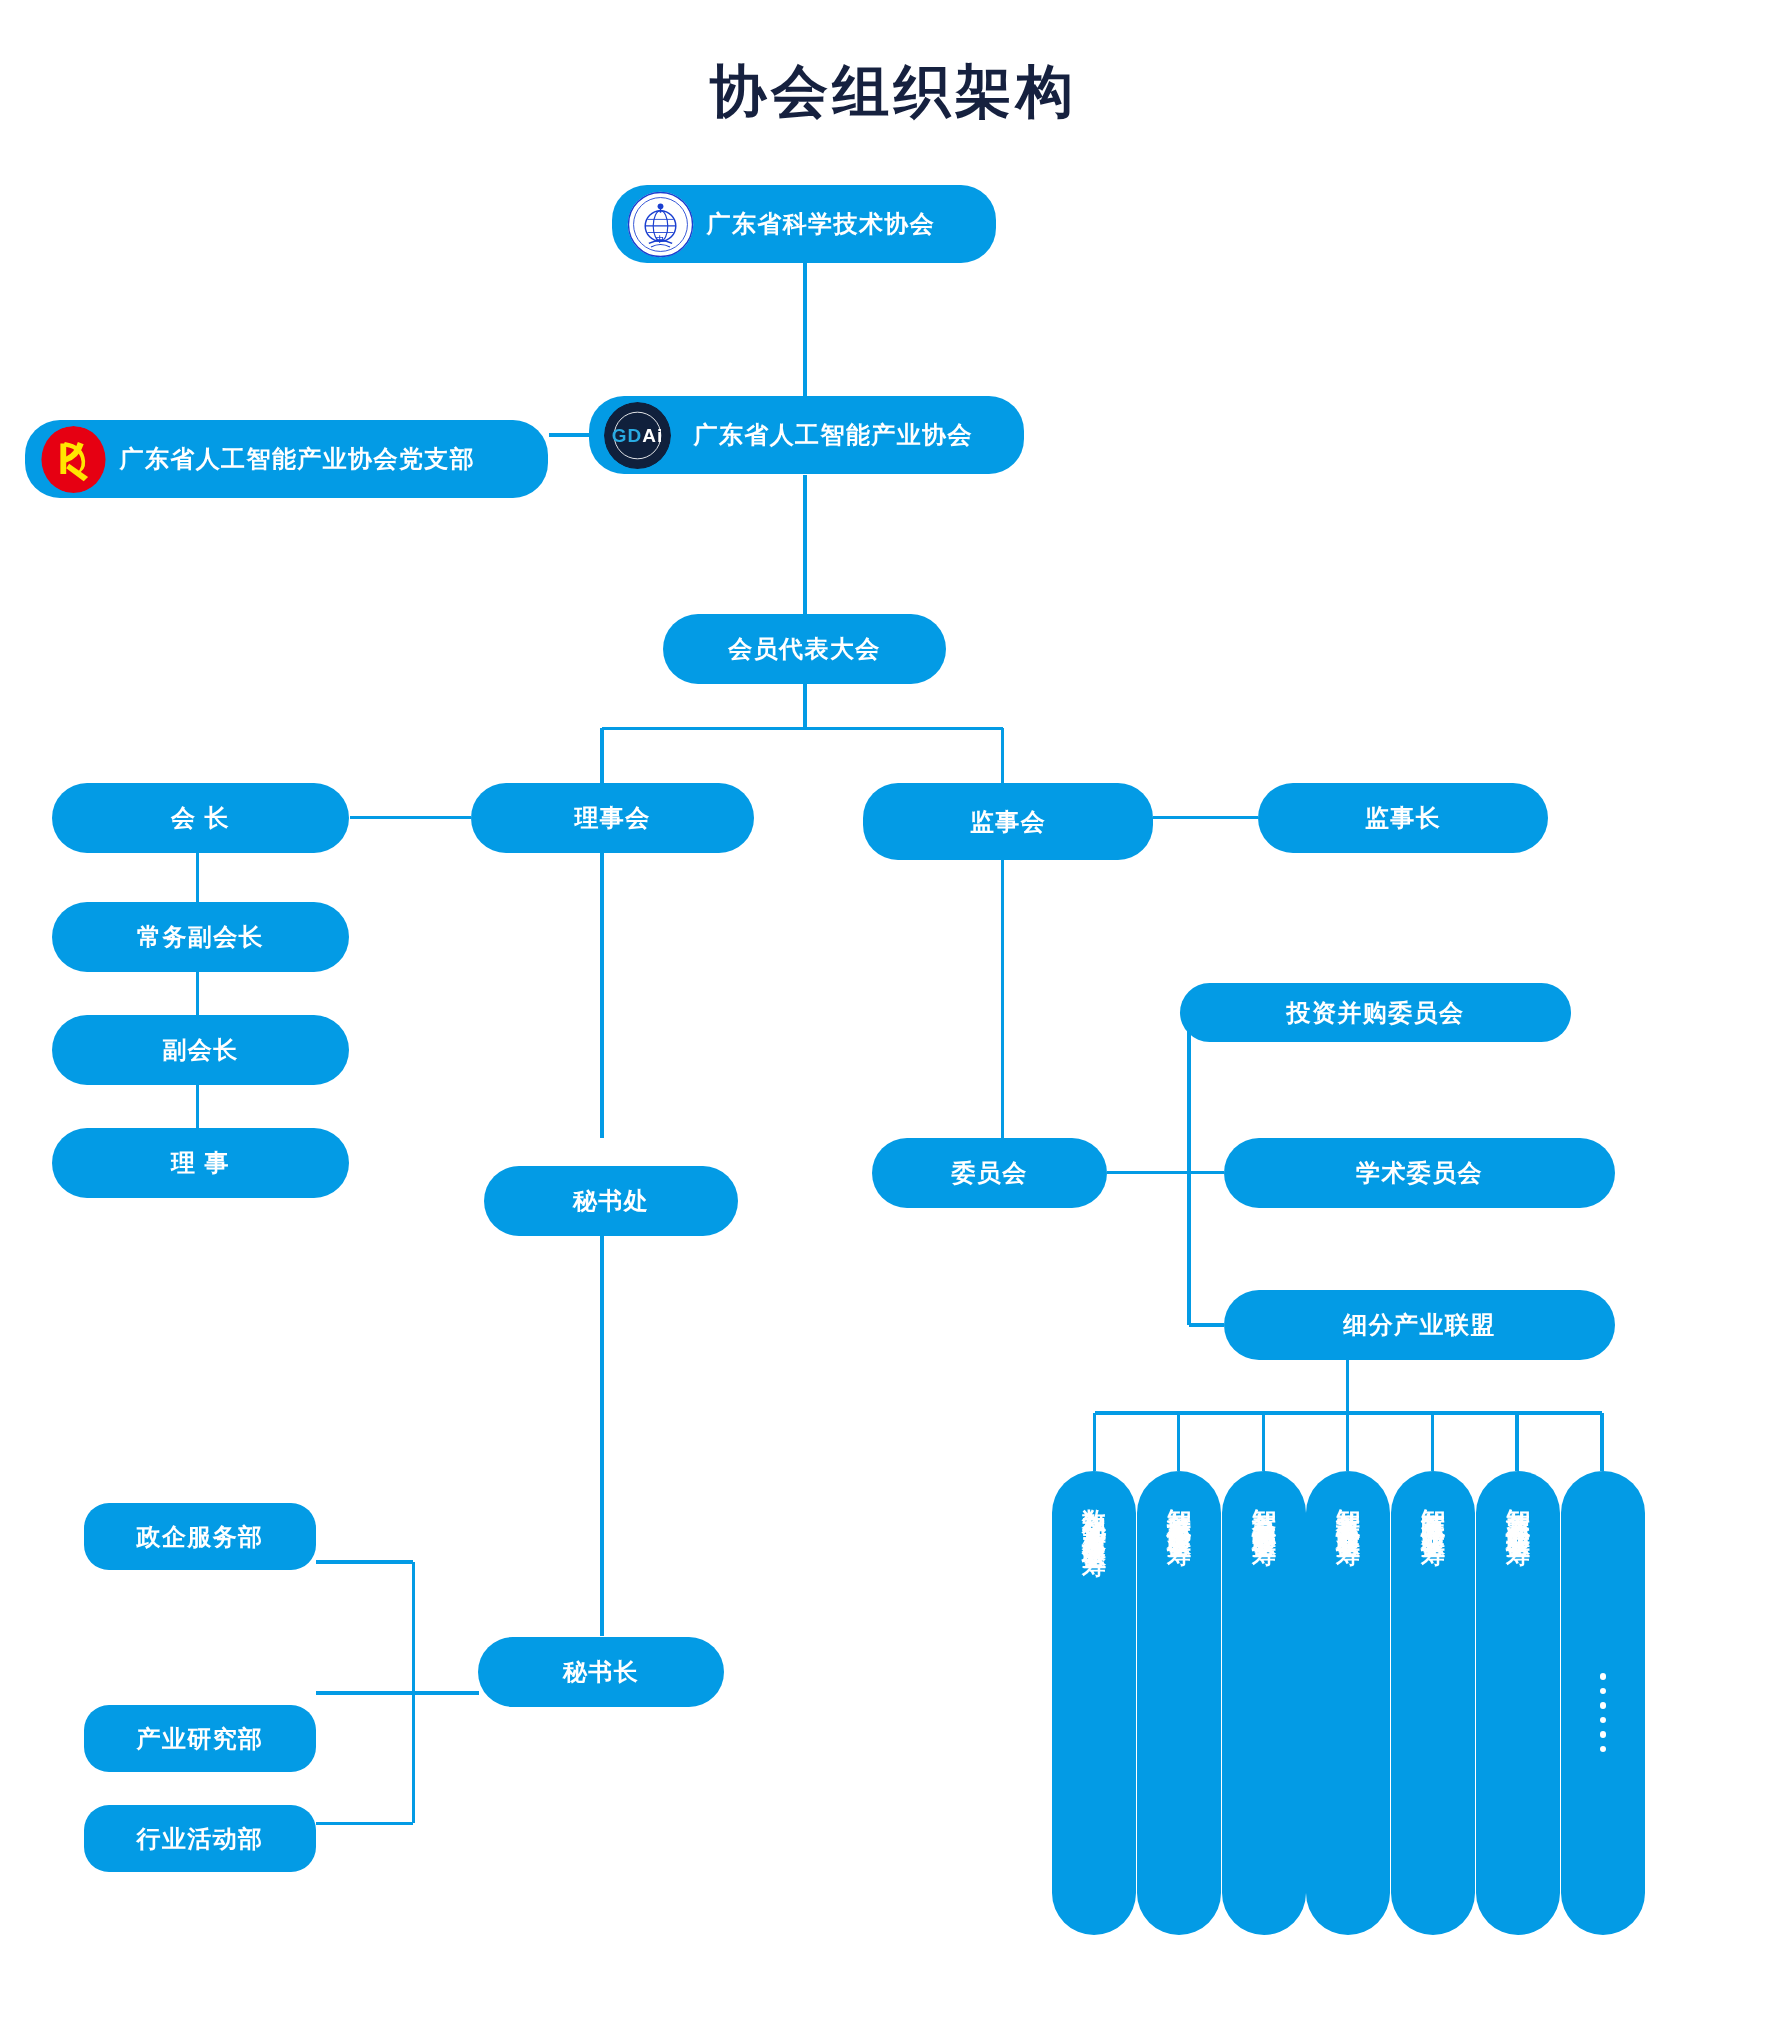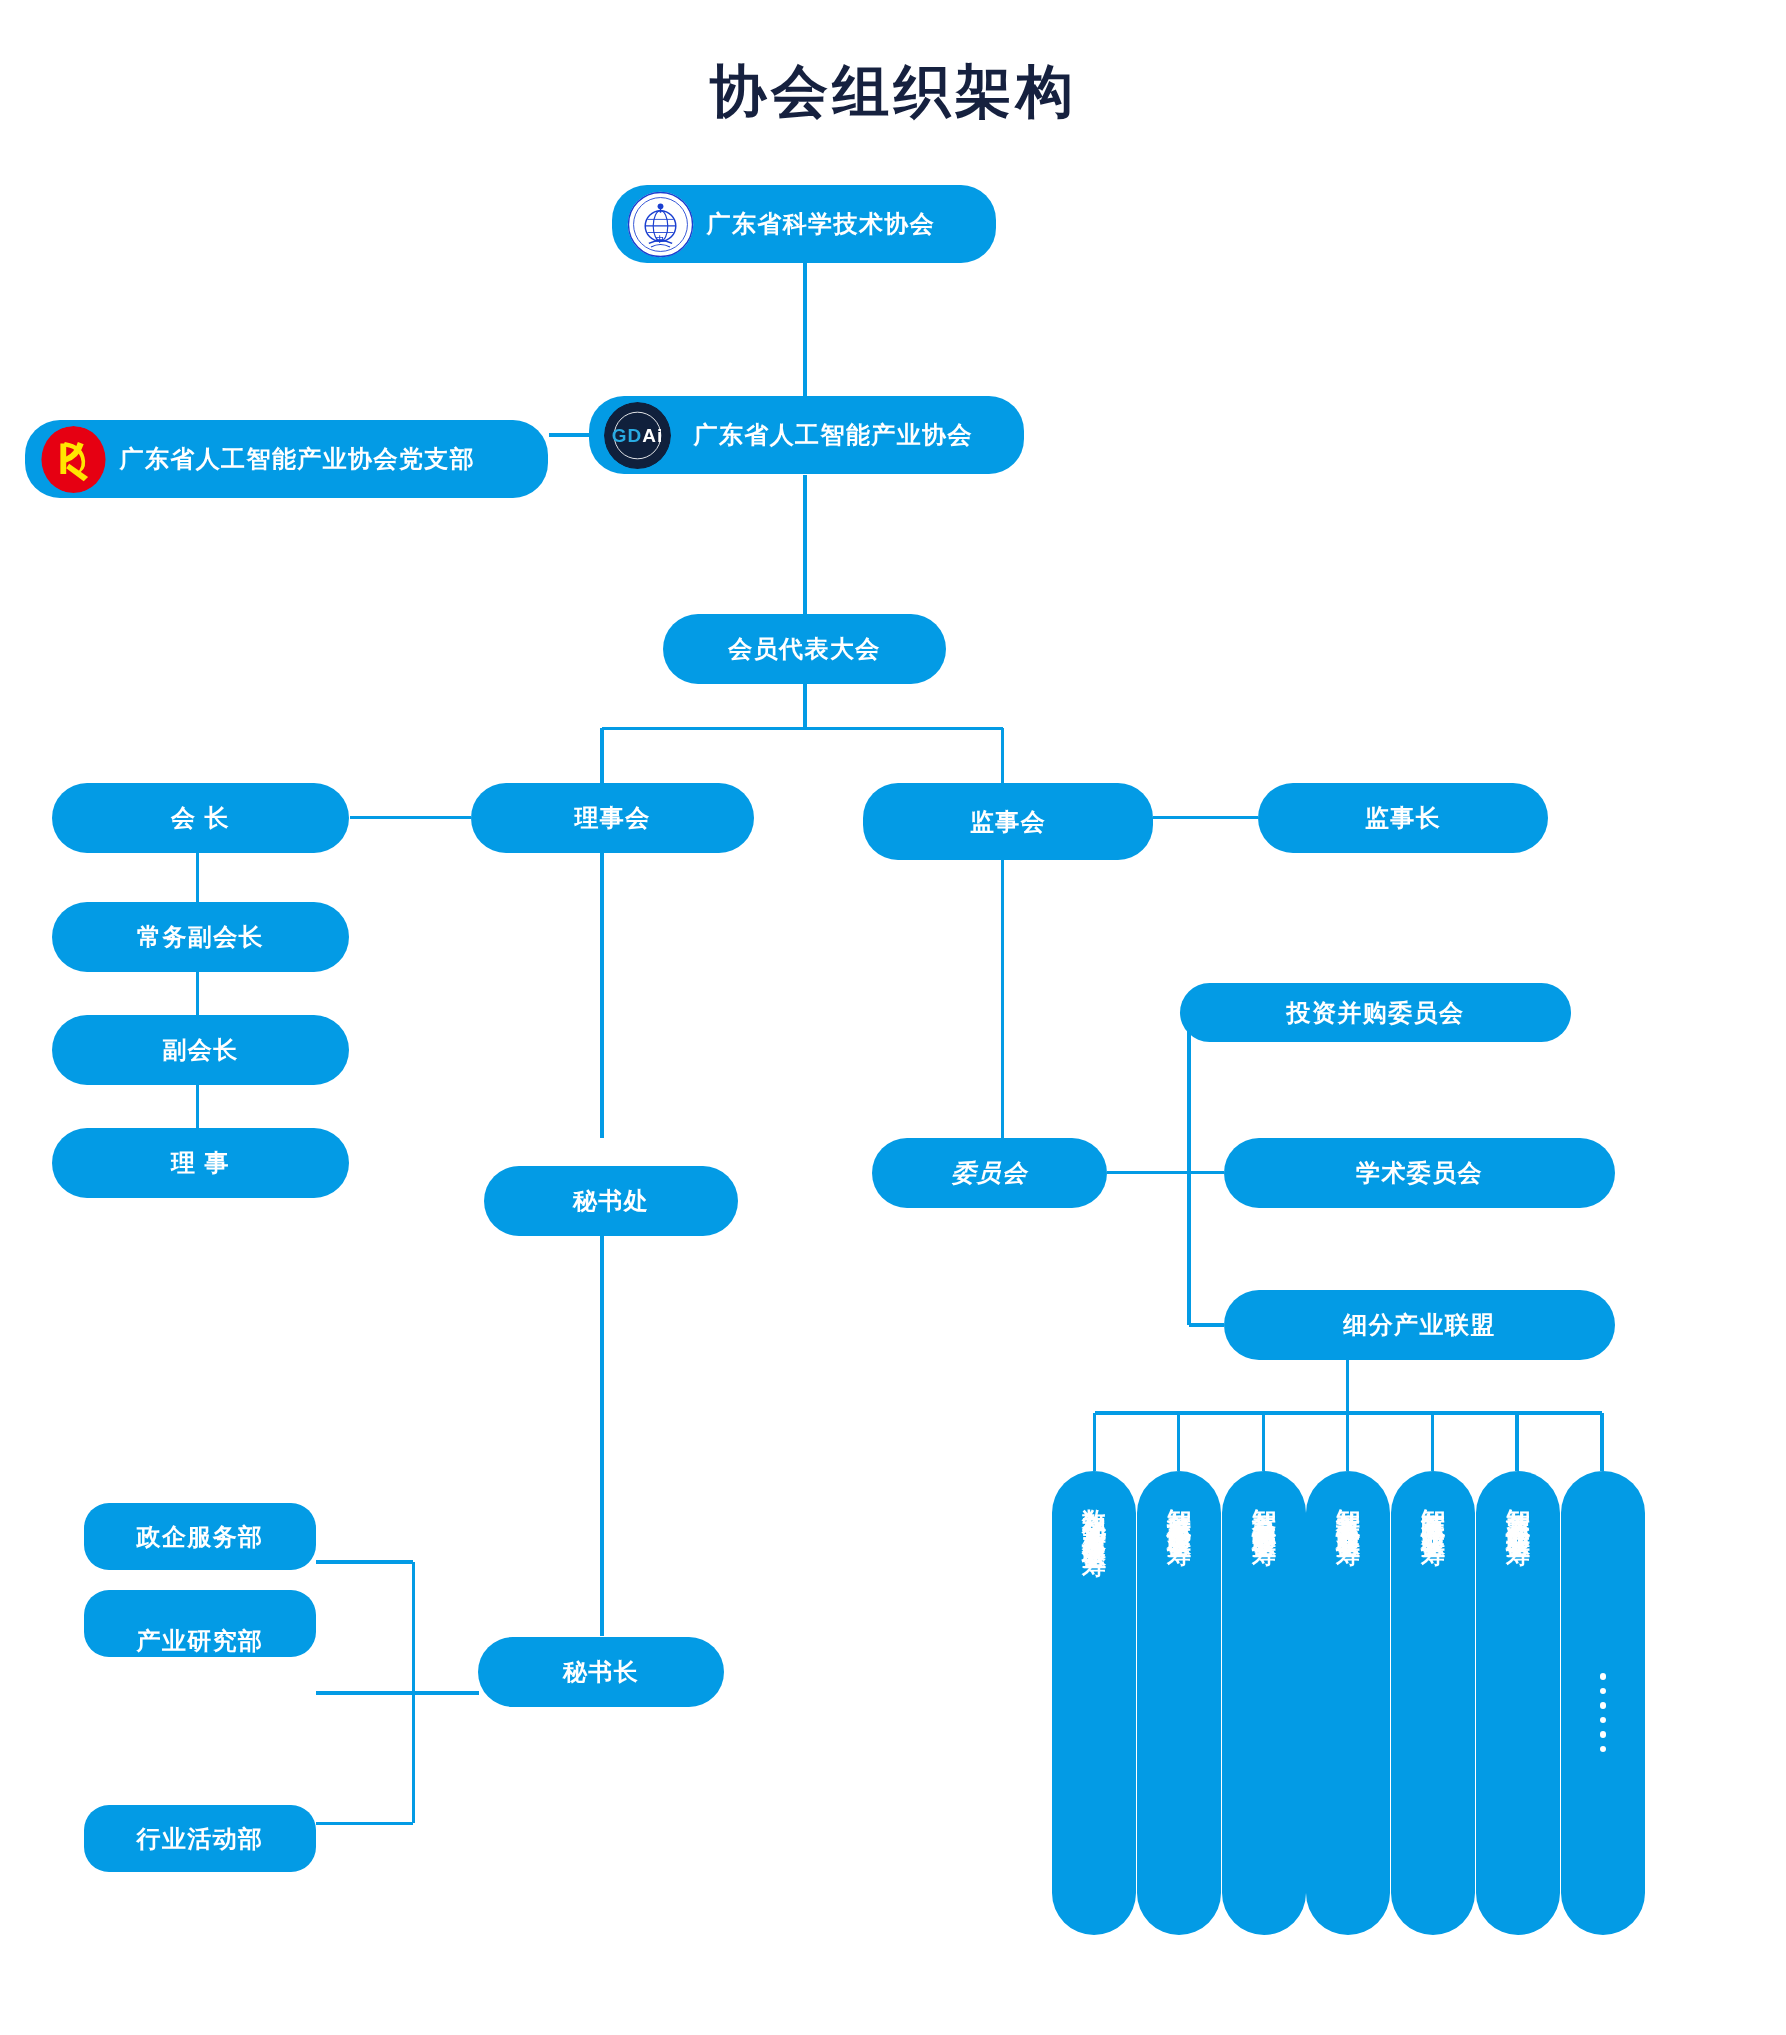--- a/index.html
+++ b/index.html
@@ -249,21 +249,21 @@
   </div>
 
   <div class="node pill" style="left:52px; top:1128px; width:297px; height:70px;">
     <span class="label">理  事</span>
   </div>
 
   <div class="node pill" style="left:484px; top:1138px; width:254px; height:70px;margin-top:28px;">
     <span class="label">秘书处</span>
   </div>
 
-  <div class="node pill" style="left:872px; top:1138px; width:235px; height:70px;font-style:italic;">
+  <div class="node pill" style="left:872px; top:1138px; width:235px; height:70px;">
     <span class="label">委员会</span>
   </div>
 
   <div class="node pill" style="left:1180px; top:983px; width:391px; height:59px;">
     <span class="label">投资并购委员会</span>
   </div>
 
   <div class="node pill" style="left:1224px; top:1138px; width:391px; height:70px;">
     <span class="label">学术委员会</span>
   </div>
@@ -273,21 +273,21 @@
   </div>
 
   <div class="node pill" style="left:478px; top:1637px; width:246px; height:70px;">
     <span class="label">秘书长</span>
   </div>
 
   <div class="node soft" style="left:84px; top:1503px; width:232px; height:67px;">
     <span class="label">政企服务部</span>
   </div>
 
-  <div class="node soft" style="left:84px; top:1590px; width:232px; height:67px;align-items:flex-end;">
+  <div class="node soft" style="left:84px; top:1705px; width:232px; height:67px;">
     <span class="label">产业研究部</span>
   </div>
 
   <div class="node soft" style="left:84px; top:1805px; width:232px; height:67px;">
     <span class="label">行业活动部</span>
   </div>
 
   <div class="node vertical" style="left:1052px; top:1471px; width:84px; height:464px;">
     <span class="label">数字化创新人才发展联盟（筹）</span>
   </div>

